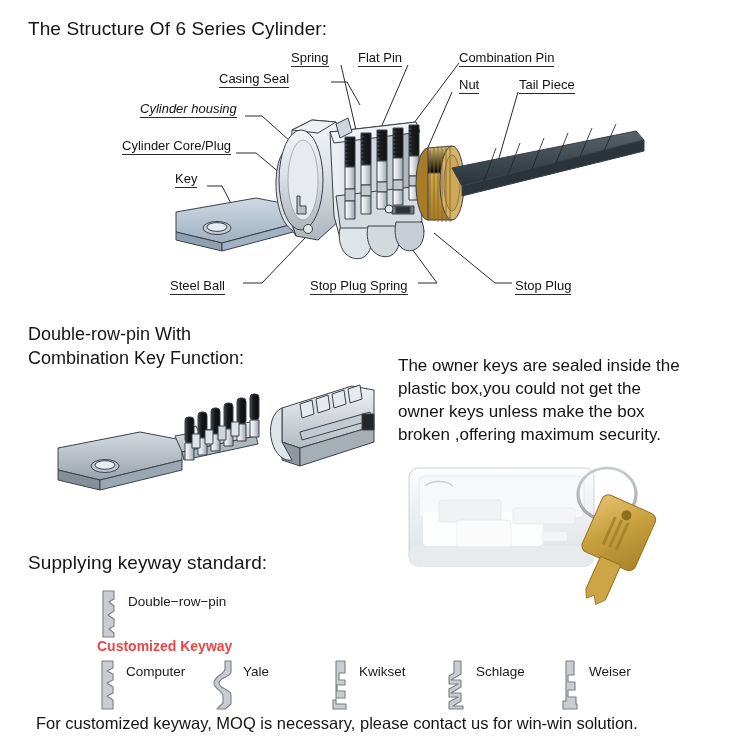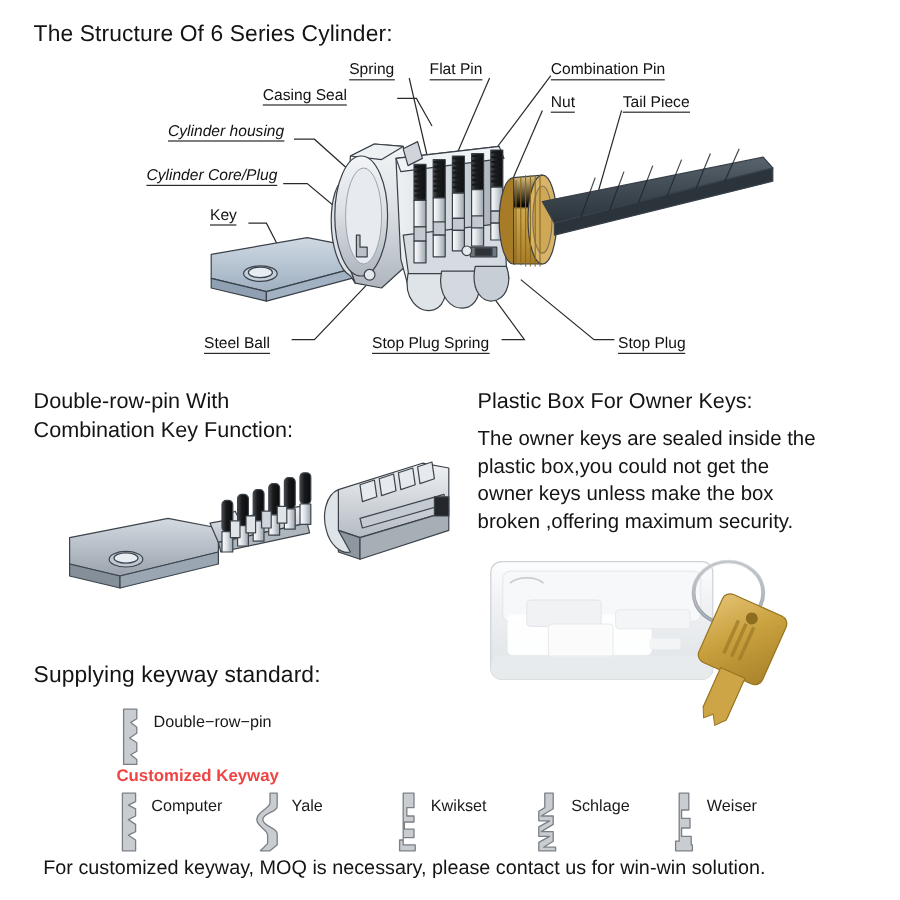--- a/index.html
+++ b/index.html
@@ -273,21 +273,21 @@
     </g>
   </svg>
 
   <div class="callout" style="left:291px;top:50px;">Spring</div>
   <div class="callout" style="left:358px;top:50px;">Flat Pin</div>
   <div class="callout" style="left:459px;top:50px;">Combination Pin</div>
   <div class="callout" style="left:219px;top:71px;">Casing Seal</div>
   <div class="callout" style="left:459px;top:77px;">Nut</div>
   <div class="callout" style="left:519px;top:77px;">Tail Piece</div>
   <div class="callout" style="left:140px;top:101px;font-style:italic;">Cylinder housing</div>
-  <div class="callout" style="left:122px;top:138px;font-style:italic;">Cylinder Core/Plug</div>
+  <div class="callout" style="left:122px;top:138px;">Cylinder Core/Plug</div>
   <div class="callout" style="left:175px;top:171px;">Key</div>
   <div class="callout" style="left:170px;top:278px;">Steel Ball</div>
   <div class="callout" style="left:310px;top:278px;">Stop Plug Spring</div>
   <div class="callout" style="left:515px;top:278px;">Stop Plug</div>
 
   <div class="h2" style="left:28px;top:322px;width:360px;">
     <div>Double-row-pin With</div>
     <div>Combination Key Function:</div>
   </div>
 
@@ -375,21 +375,20 @@
           <path d="M332,24 L344,20 L346,34 L334,38 Z"></path>
           <path d="M348,19 L360,15 L362,29 L350,33 Z"></path>
         </g>
 
         <path d="M300,62 L370,42 L372,50 L302,70 Z" fill="#c3cad1"></path>
         <rect x="362" y="44" width="12" height="16" fill="#23262a"></rect>
       </g>
     </g>
   </svg>
 
-  <div class="h2" style="left:398px;top:322px;">Plastic Box For Owner Keys:</div>
 
   <div class="body-text" style="left:398px;top:354px;width:340px;">
     <div>The owner keys are sealed inside the</div>
     <div>plastic box,you could not get the</div>
     <div>owner keys unless make the box</div>
     <div>broken ,offering maximum security.</div>
   </div>
 
   <svg class="layer" width="360" height="140" style="top:450px;left:395px;">
     <defs>

